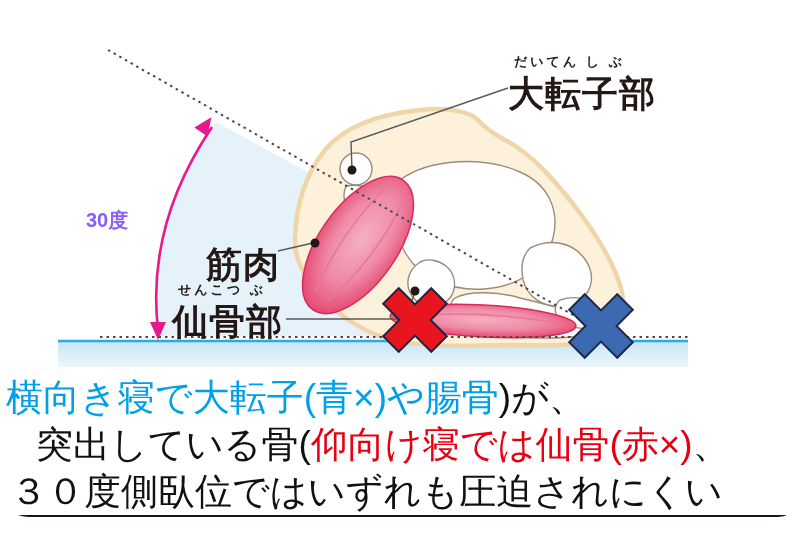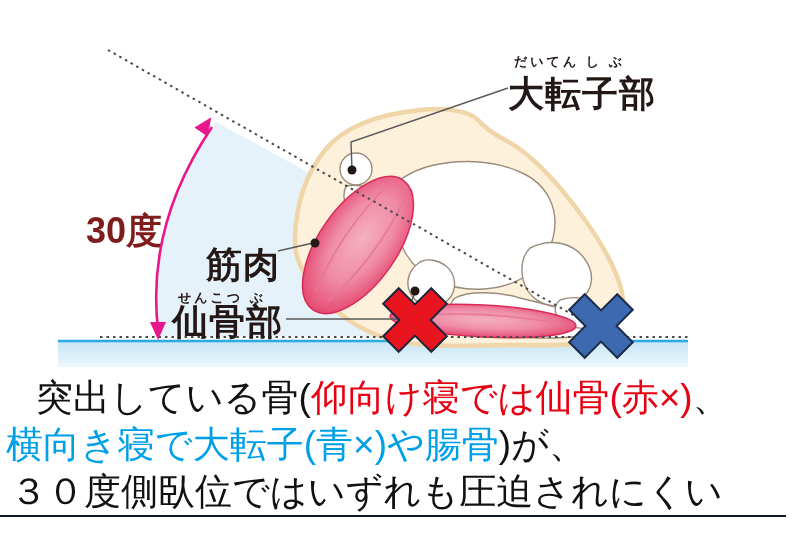--- a/index.html
+++ b/index.html
@@ -1,23 +1,23 @@
 <!DOCTYPE html>
 <html><head>
 <meta charset="utf-8">
 <style>
   html,body{margin:0;padding:0;background:#fff;}
   body{font-family:"Liberation Sans","DejaVu Sans",sans-serif;}
-  #stage{position:relative;width:806px;height:517px;background:#fff;overflow:hidden;}
+  #stage{position:relative;width:806px;height:517px;background:#fff;overflow:hidden;border-radius:28px;}
   #diagram-svg{position:absolute;left:0;top:0;}
 
   .dlabel{position:absolute;color:#231815;font-weight:800;white-space:nowrap;}
   .furi{position:absolute;color:#231815;font-weight:700;font-size:13px;letter-spacing:3px;white-space:nowrap;}
   .kanji-lg{font-size:36px;letter-spacing:1px;}
-  .angle{position:absolute;color:#7f1d1d;font-weight:800;font-size:36px;white-space:nowrap;}
+  .angle{position:absolute;color:#8b5cf6;font-weight:800;font-size:20px;white-space:nowrap;}
 
   .caption{position:absolute;left:0;top:374px;width:806px;font-size:37px;line-height:47px;color:#111;font-weight:400;}
   .cap-line{white-space:nowrap;}
   .cap-line1{padding-left:36px;}
   .cap-line2{padding-left:6px;}
   .cap-line3-wrap{width:786px;border-bottom:3px solid #0f172a;}
   .cap-line3{padding-left:10px;}
   .seg-black{color:#111;}
   .seg-red{color:#e60012;}
   .seg-blue{color:#00a0e9;}
@@ -103,31 +103,31 @@
 
     <use href="#crossShape" transform="translate(415,320) rotate(45)" fill="#e8141e" stroke="#20253d" stroke-width="2"></use>
     <use href="#crossShape" transform="translate(601,326) rotate(45)" fill="#3c69b0" stroke="#1c2b4a" stroke-width="2"></use>
   </svg>
 
   <div class="furi" style="left:514px;top:53px;">だいてん し ぶ</div>
   <div class="dlabel kanji-lg" style="left:508px;top:70px;">大転子部</div>
 
   <div class="dlabel kanji-lg" style="left:206px;top:241px;">筋肉</div>
 
-  <div class="furi" style="left:178px;top:281px;margin-top:8px;">せんこつ ぶ</div>
+  <div class="furi" style="left:178px;top:281px;">せんこつ ぶ</div>
   <div class="dlabel kanji-lg" style="left:172px;top:298px;">仙骨部</div>
 
   <div class="angle" style="left:86px;top:207px;">30度</div>
 
   <div class="caption">
+    <div class="cap-line cap-line2">
+      <span class="seg-blue">横向き寝で大転子(青×)や腸骨</span><span class="seg-black">)が、</span>
+    </div>
     <div class="cap-line cap-line1">
       <span class="seg-black">突出している骨(</span><span class="seg-red">仰向け寝では仙骨(赤×)</span><span class="seg-black">、</span>
-    </div>
-    <div class="cap-line cap-line2">
-      <span class="seg-blue">横向き寝で大転子(青×)や腸骨</span><span class="seg-black">)が、</span>
     </div>
     <div class="cap-line3-wrap">
       <div class="cap-line cap-line3">
         <span class="seg-black">３０度側臥位ではいずれも圧迫されにくい</span>
       </div>
     </div>
   </div>
 
 </div>
 

